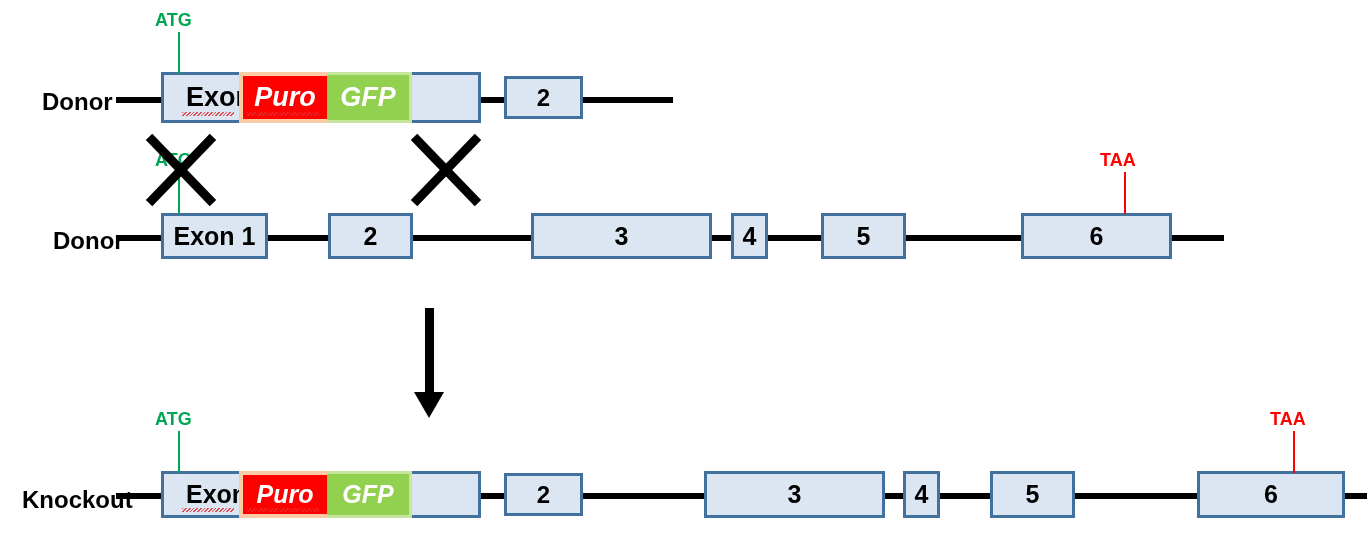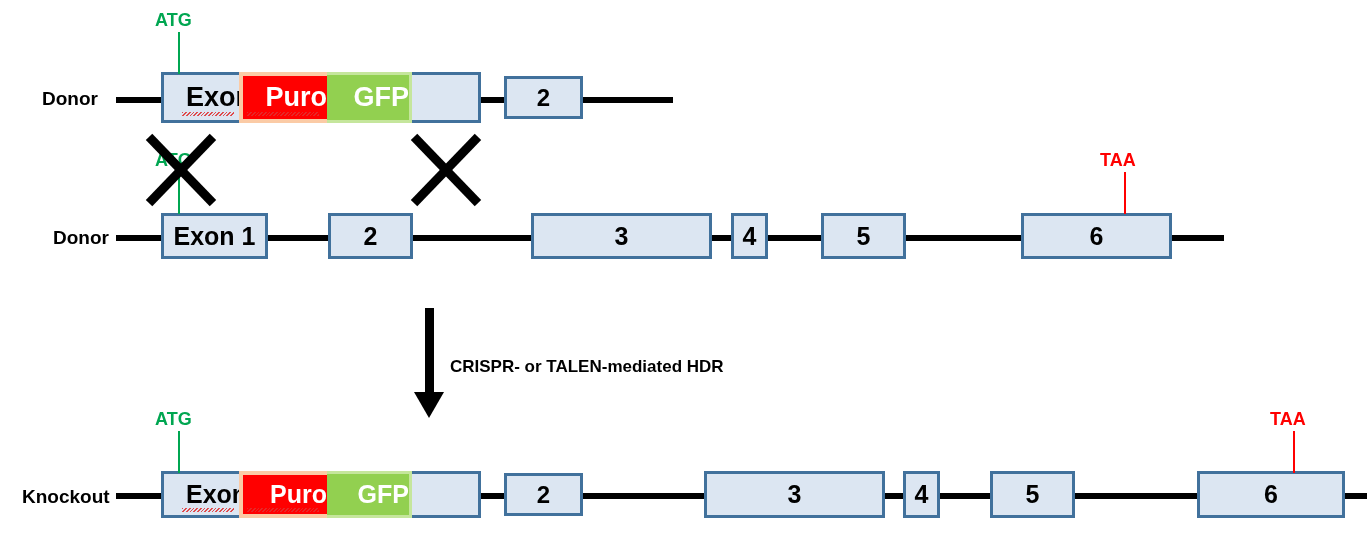--- a/index.html
+++ b/index.html
@@ -12,26 +12,26 @@
 
   
   .exon{position:absolute;box-sizing:border-box;
         background:#dce6f2;border:3px solid #41719c;
         display:flex;align-items:center;justify-content:center;
         color:#000;font-weight:bold;z-index:3;}
   .exon span{display:block;line-height:1;}
 
   
   .rowlabel{position:absolute;font-weight:bold;color:#000;
-            font-size:19px;white-space:nowrap;z-index:4;}
+            font-size:24px;white-space:nowrap;z-index:4;}
 
   
   .cassette{position:absolute;box-sizing:border-box;z-index:5;
-            display:flex;align-items:center;justify-content:flex-end;
-            font-weight:bold;color:#ffffff;}
+            display:flex;align-items:center;justify-content:center;
+            font-weight:bold;color:#ffffff;font-style:italic;}
   .cas-puro{background:#ff0000;border-top:4px solid #fbcba6;
             border-bottom:4px solid #fbcba6;
             border-left:4px solid #fbcba6;}
   .cas-gfp{background:#92d050;border-top:3px solid #c5e69c;
            border-bottom:3px solid #c5e69c;
            border-right:3px solid #c5e69c;}
 
   
   .codon{position:absolute;font-weight:bold;white-space:nowrap;z-index:6;}
   .codon-atg{color:#00a651;}
@@ -136,21 +136,20 @@
   <div class="codon codon-atg" style="left:155px;top:150px;font-size:18px;">ATG</div>
   <div class="tick tick-atg" style="left:178px;top:172px;height:42px;"></div>
 
   <div class="codon codon-taa" style="left:1100px;top:150px;font-size:18px;">TAA</div>
   <div class="tick tick-taa" style="left:1124px;top:172px;height:42px;"></div>
 
   <div class="bigarrow" style="left:420px;top:308px;width:18px;height:88px;">
     <div class="shaft"></div>
       <div class="head"></div>
   </div>
-  <div class="arrowlabel" style="left:450px;top:357px;">CRISPR- or TALEN-mediated HDR</div>
 
   <div class="rowlabel" style="left:22px;top:486px;">Knockout</div>
 
   <div class="line" style="left:116px;top:493px;width:52px;"></div>
   <div class="line" style="left:478px;top:493px;width:32px;"></div>
   <div class="line" style="left:578px;top:493px;width:132px;"></div>
   <div class="line" style="left:881px;top:493px;width:26px;"></div>
   <div class="line" style="left:935px;top:493px;width:60px;"></div>
   <div class="line" style="left:1071px;top:493px;width:130px;"></div>
   <div class="line" style="left:1341px;top:493px;width:26px;"></div>

